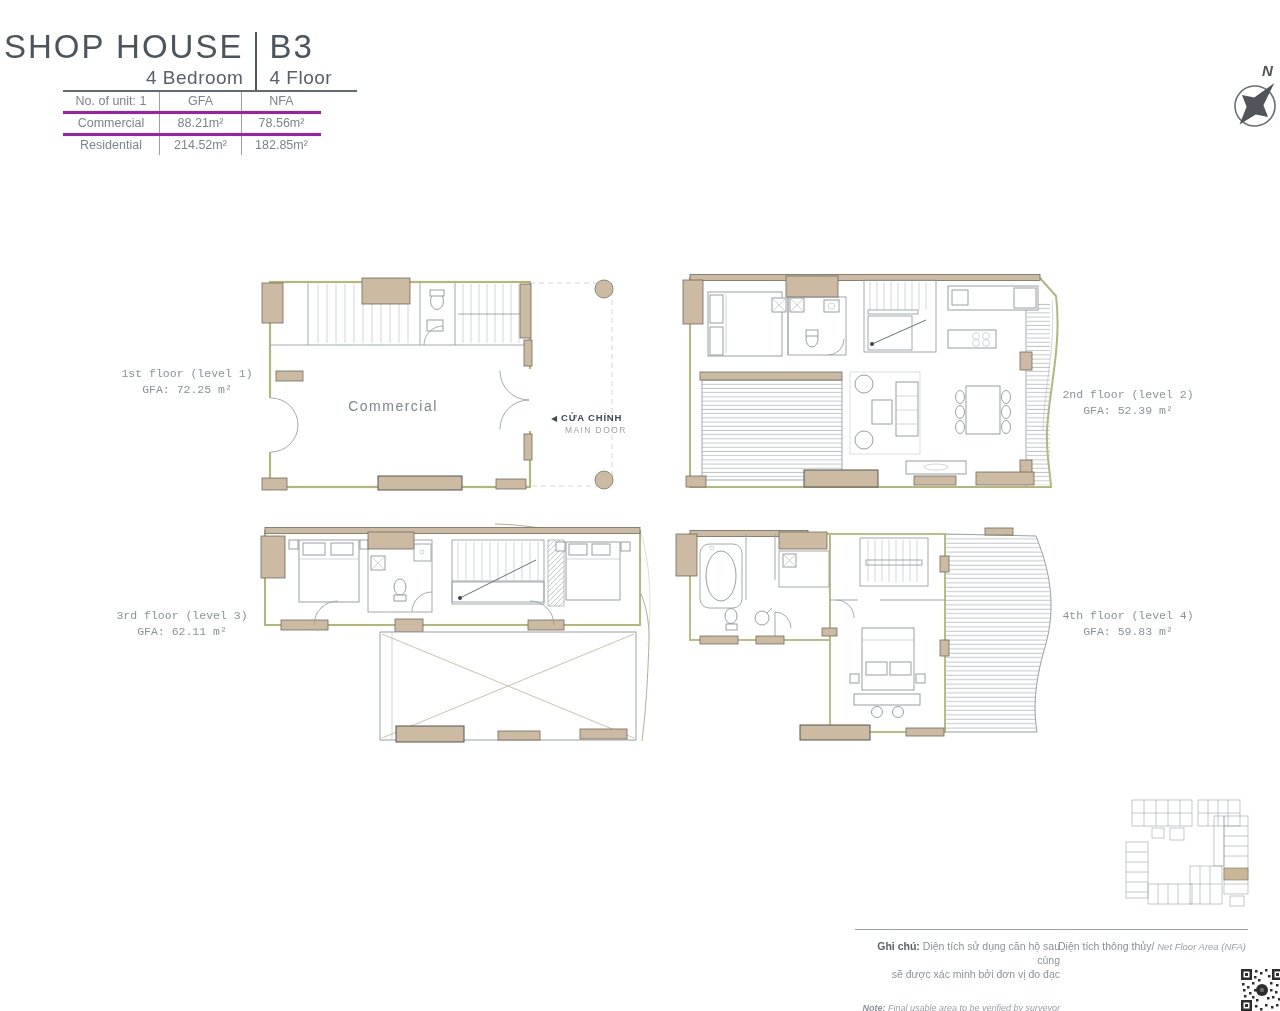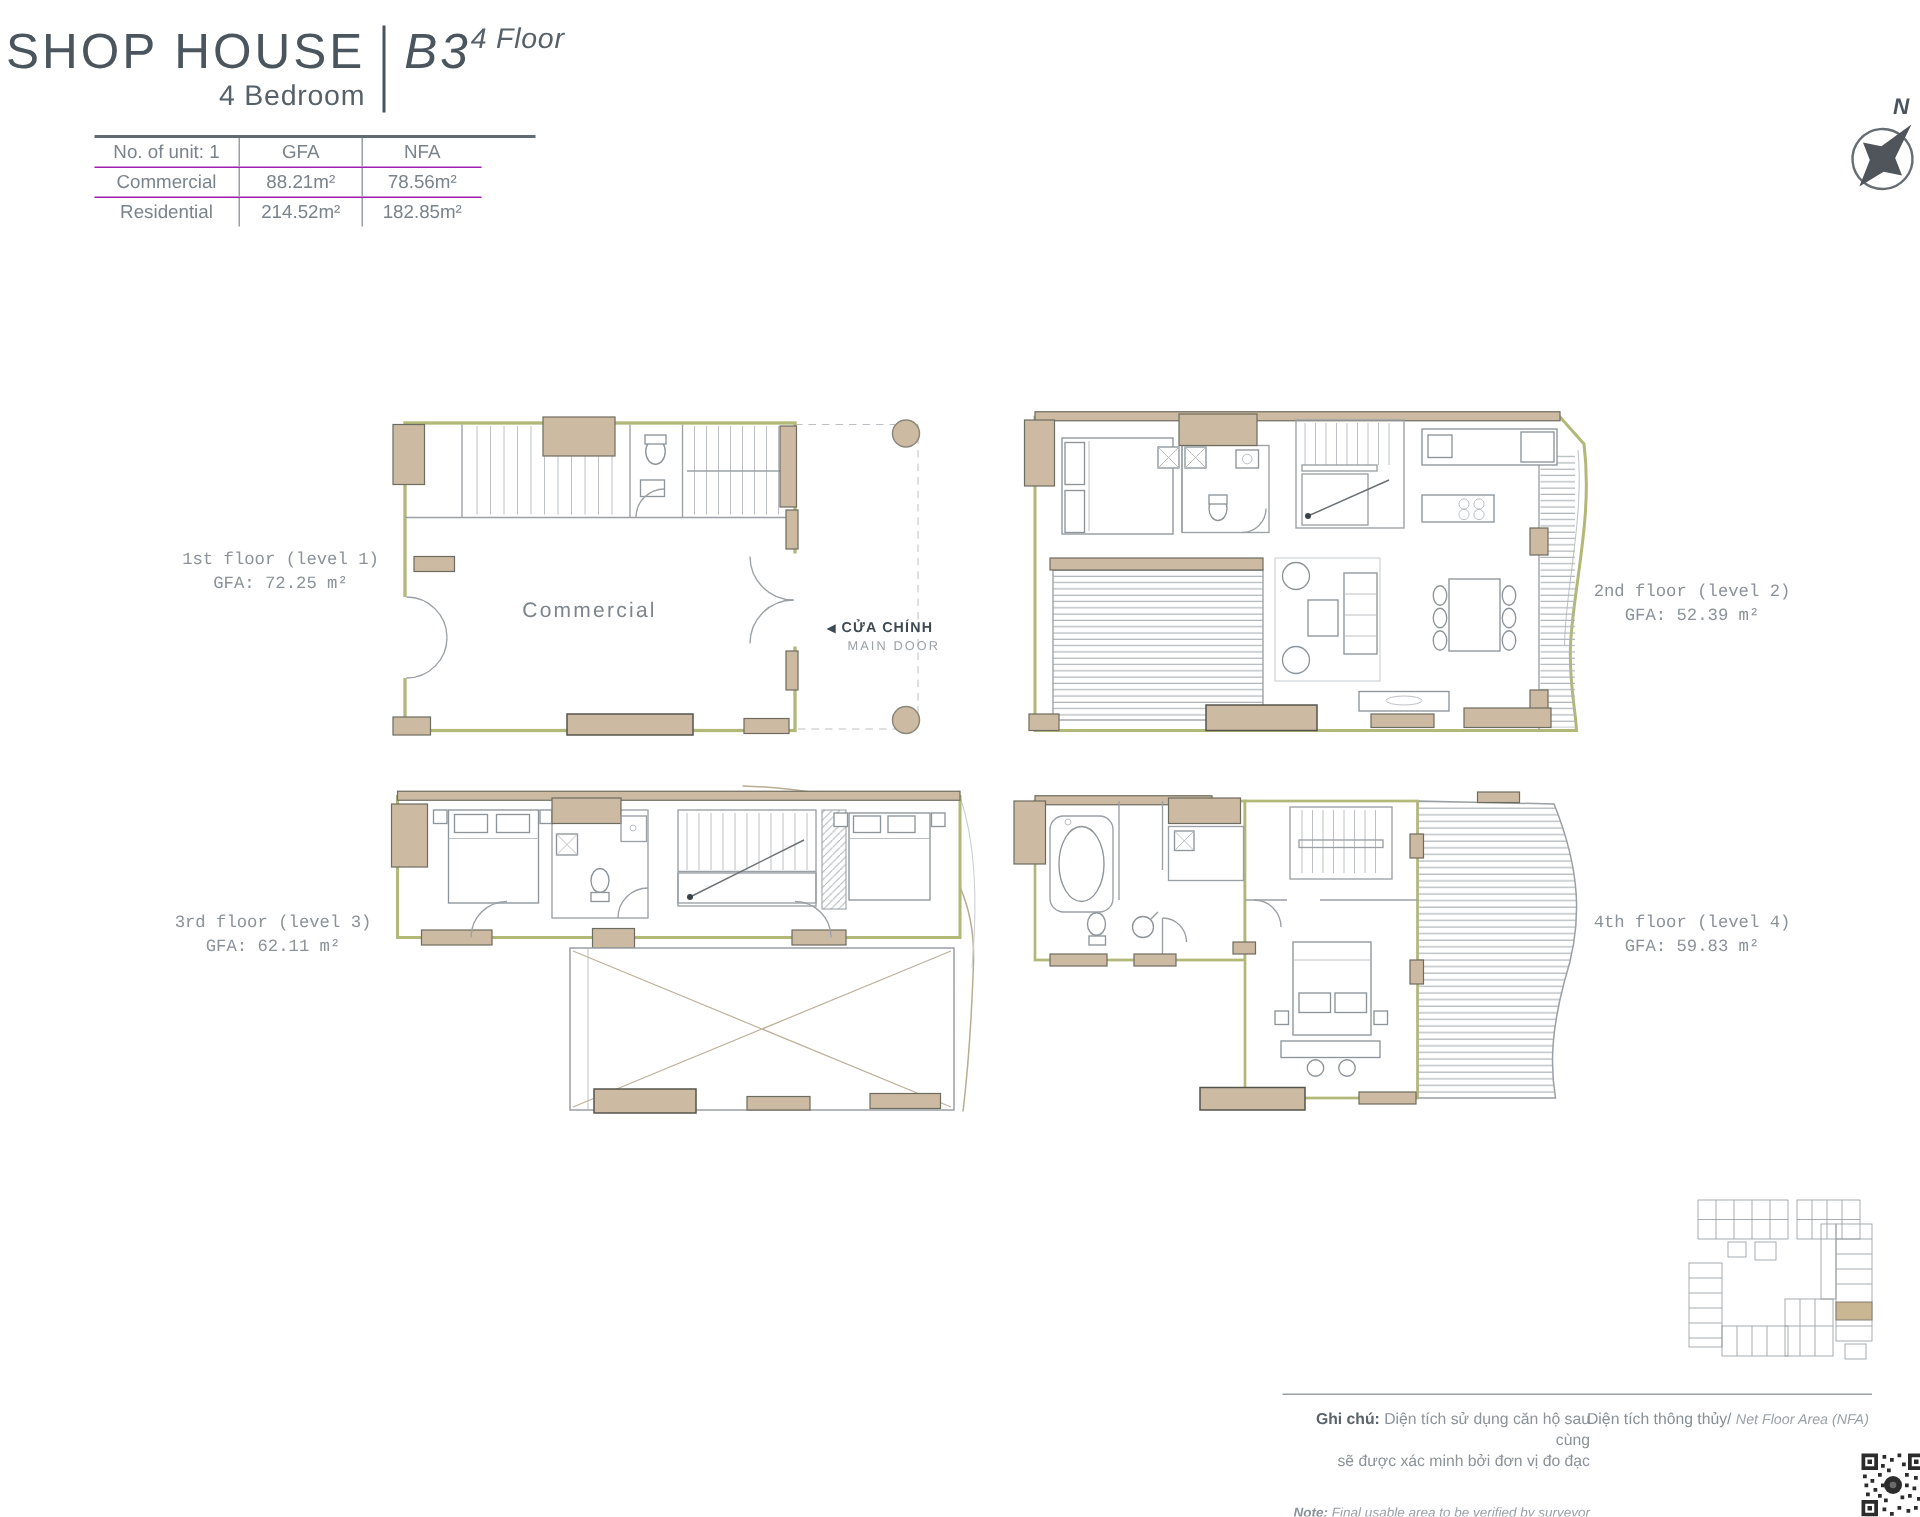--- a/index.html
+++ b/index.html
@@ -1,33 +1,33 @@
 <!DOCTYPE html>
 <html><head>
 <meta charset="utf-8">
 <style>
   html,body{margin:0;padding:0;}
   body{
     width:1280px;height:1011px;position:relative;background:#ffffff;
     font-family:"Liberation Sans", sans-serif;overflow:hidden;
   }
   
-  .header{position:absolute;left:4px;top:15px;display:flex;align-items:flex-start;}
+  .header{position:absolute;left:4px;top:28px;display:flex;align-items:flex-end;}
   .title-left{display:flex;flex-direction:column;align-items:flex-end;}
-  .title-right{display:flex;align-items:flex-start;font-style:italic;}
+  .title-right{display:flex;flex-direction:column;align-items:flex-start;}
   .title{font-size:33px;letter-spacing:2px;color:#4b555d;line-height:38px;font-weight:500;}
   .subtitle{font-size:19px;color:#57616a;letter-spacing:.5px;line-height:24px;}
   .vline{width:2px;background:#4b555d;margin:2px 12px 0 12px;height:58px;}
   .title-underline{position:absolute;left:63px;top:90px;width:294px;height:2px;background:#616a71;}
   
   .spec-table{position:absolute;left:63px;top:92px;width:258px;font-size:12.5px;color:#7b848c;}
   .spec-row{display:grid;grid-template-columns:96px 82px 80px;}
   .spec-row>div{text-align:center;padding:2px 0 3px 0;}
   .spec-row>div:nth-child(2),.spec-row>div:nth-child(3){border-left:1px solid #98a0a5;}
-  .spec-row.rule{border-bottom:1px solid #a21caf;}
+  .spec-row.rule{border-bottom:3px solid #a21caf;}
   
   .floor-label{position:absolute;width:190px;text-align:center;font-size:11.5px;color:#8b9299;line-height:16px;font-family:Liberation Mono, monospace;}
   
   svg{position:absolute;overflow:visible;}
   .wall{fill:#cdbaa2;stroke:#6e6c5e;stroke-width:.8;}
   .wallD{fill:#cdbaa2;stroke:#55544c;stroke-width:1;}
   .thin{stroke:#9aa0a5;fill:none;stroke-width:.9;}
   .thinner{stroke:#b4b9bd;fill:none;stroke-width:.6;}
   .fixture{stroke:#8d949a;fill:#ffffff;stroke-width:.9;}
   

